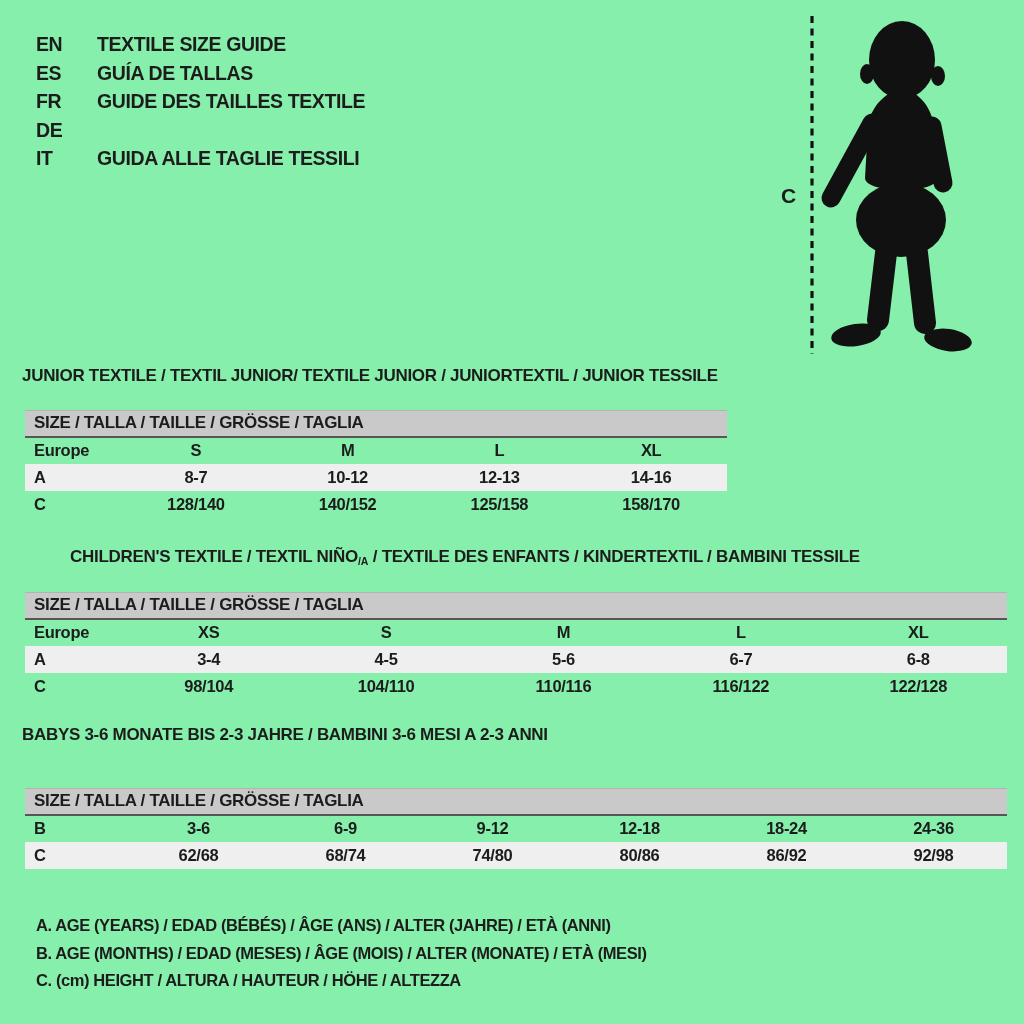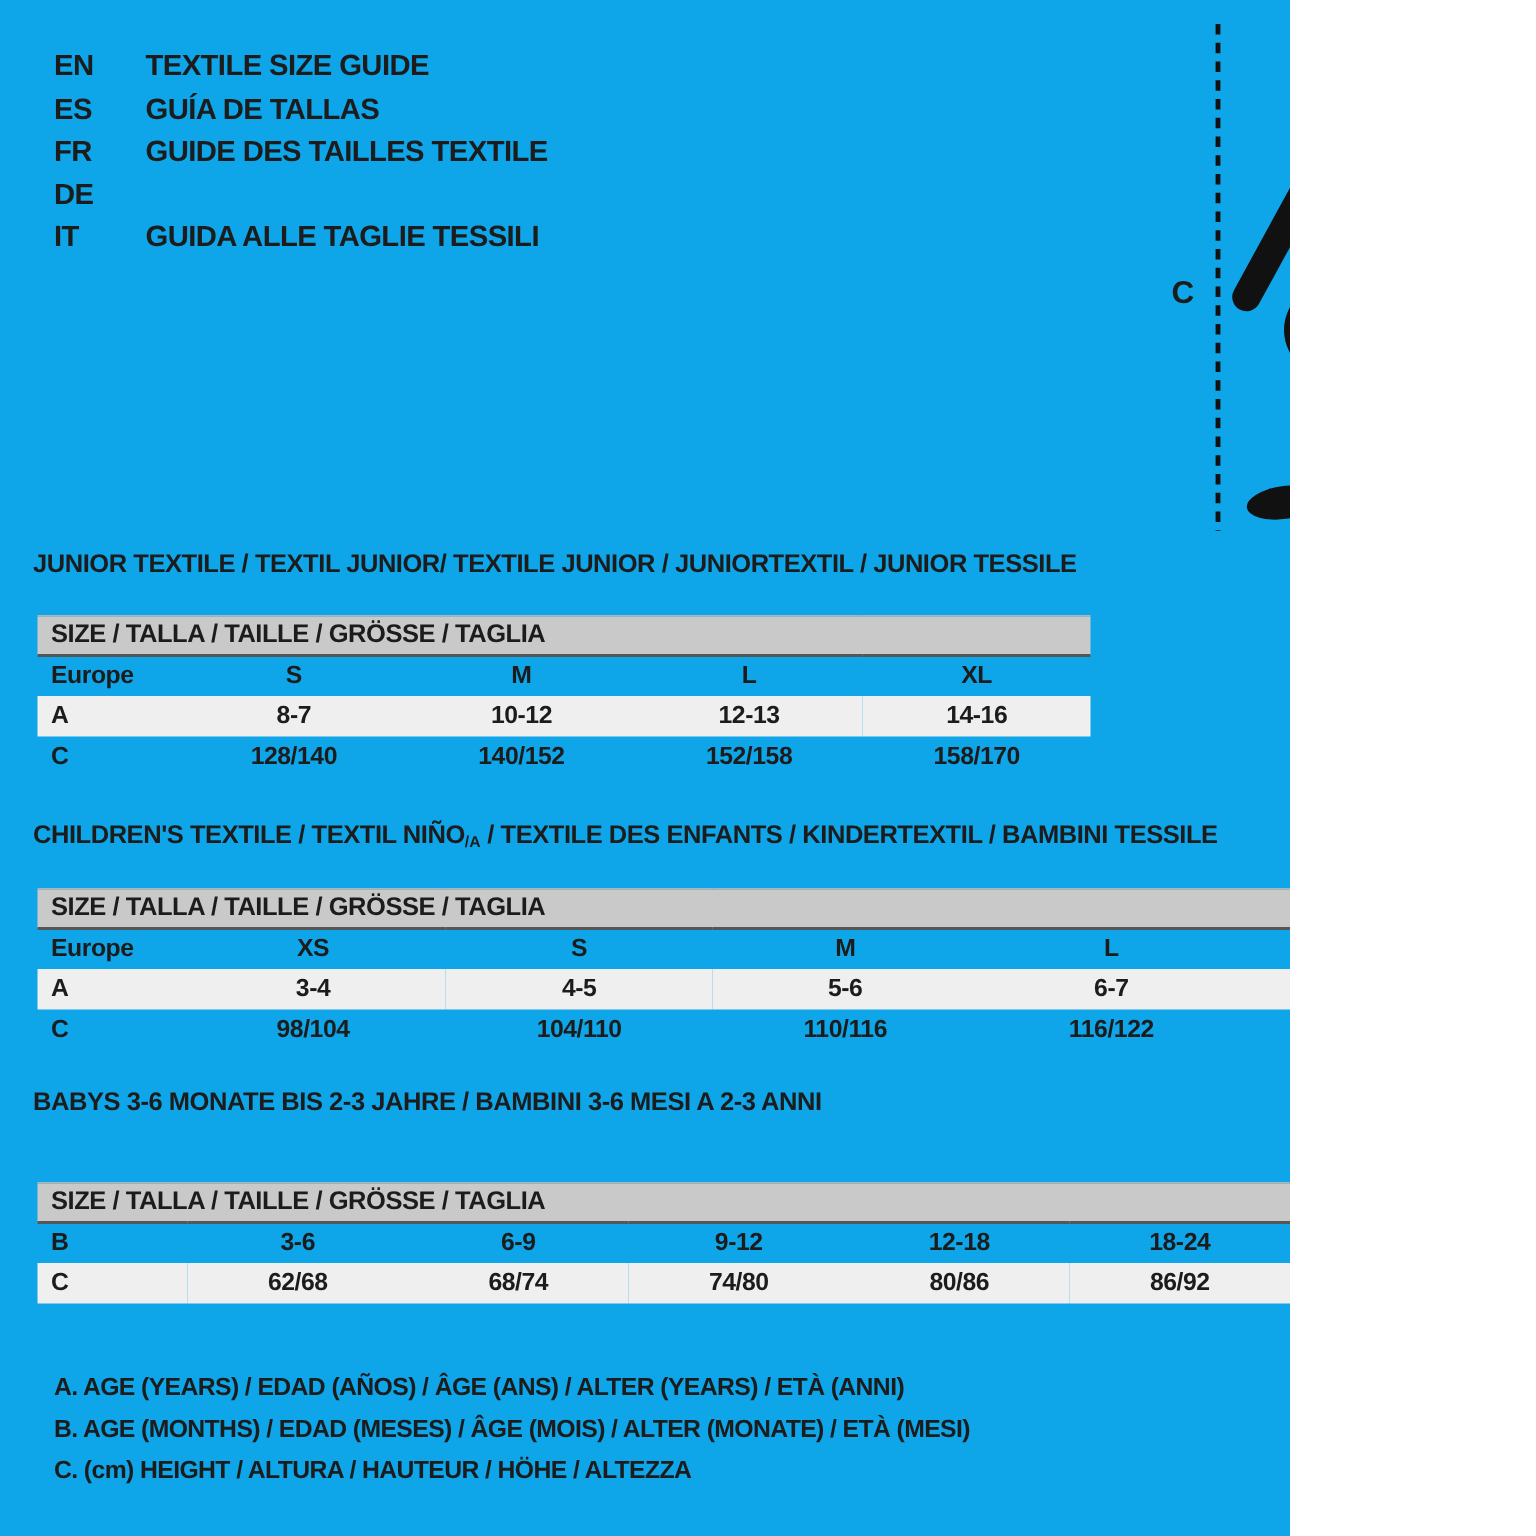--- a/index.html
+++ b/index.html
@@ -1,36 +1,36 @@
 <!DOCTYPE html>
 <html><head>
 <meta charset="utf-8">
 <style>
   * { margin:0; padding:0; box-sizing:border-box; }
   html,body { background:#ffffff; }
   body { font-family:"Liberation Sans", sans-serif; color:#1c1c1c; }
   .canvas {
-    position:relative; width:860px; height:1024px; background:#0ea5e9;
+    position:relative; width:1024px; height:1024px; background:#86efac;
     overflow:hidden; font-weight:700; letter-spacing:-0.4px;
   }
 
   
   .lang-list { position:absolute; left:36px; top:30px; }
   .lang-row { display:flex; line-height:28.6px; font-size:19.5px; white-space:nowrap; }
   .lang-code { width:61px; flex:0 0 61px; }
 
   
   .figure-svg { position:absolute; left:798px; top:8px; width:200px; height:350px; }
   .figure-label { position:absolute; left:781px; top:184px; font-size:21px; }
 
   
   .heading { position:absolute; left:22px; font-size:17px; white-space:nowrap; letter-spacing:-0.3px; }
   .heading .subsc { font-size:0.62em; vertical-align:-0.28em; letter-spacing:0; }
   .heading-junior { top:366px; }
-  .heading-children { top:547px; }
+  .heading-children { top:547px;margin-left:48px; }
   .heading-babies { top:722px; line-height:26px; }
 
   
   .table-wrap { position:absolute; left:25px; }
   .table-junior   { top:410px; width:702px; }
   .table-children { top:592px; width:982px; }
   .table-babies   { top:788px; width:982px; }
   table.size-table { width:100%; border-collapse:collapse; table-layout:fixed; }
   table.size-table td { font-size:16.5px; letter-spacing:-0.3px; text-align:center; height:27px;margin-left:10px; }
   table.size-table tr.hdr td {
@@ -113,21 +113,21 @@
         <td class="lbl">A</td>
         <td>8-7</td>
         <td>10-12</td>
         <td>12-13</td>
         <td>14-16</td>
       </tr>
       <tr>
         <td class="lbl">C</td>
         <td>128/140</td>
         <td>140/152</td>
-        <td>152/158</td>
+        <td>125/158</td>
         <td>158/170</td>
       </tr>
     </tbody>
       </table>
   </div>
 
   <div class="heading heading-children">
     <span>CHILDREN'S TEXTILE / TEXTIL NIÑO</span><sub class="subsc">/A</sub><span> / TEXTILE DES ENFANTS / KINDERTEXTIL / BAMBINI TESSILE</span>
   </div>
   <div class="table-wrap table-children">
@@ -206,18 +206,18 @@
         <td>74/80</td>
         <td>80/86</td>
         <td>86/92</td>
         <td>92/98</td>
       </tr>
     </tbody>
       </table>
   </div>
 
   <div class="notes">
-    <div>A. AGE (YEARS) / EDAD (AÑOS) / ÂGE (ANS) / ALTER (YEARS) / ETÀ (ANNI)</div>
+    <div>A. AGE (YEARS) / EDAD (BÉBÉS) / ÂGE (ANS) / ALTER (JAHRE) / ETÀ (ANNI)</div>
     <div>B. AGE (MONTHS) / EDAD (MESES) / ÂGE (MOIS) / ALTER (MONATE) / ETÀ (MESI)</div>
     <div>C. (cm) HEIGHT / ALTURA / HAUTEUR / HÖHE / ALTEZZA</div>
   </div>
 
 </div>
 
 </body></html>

